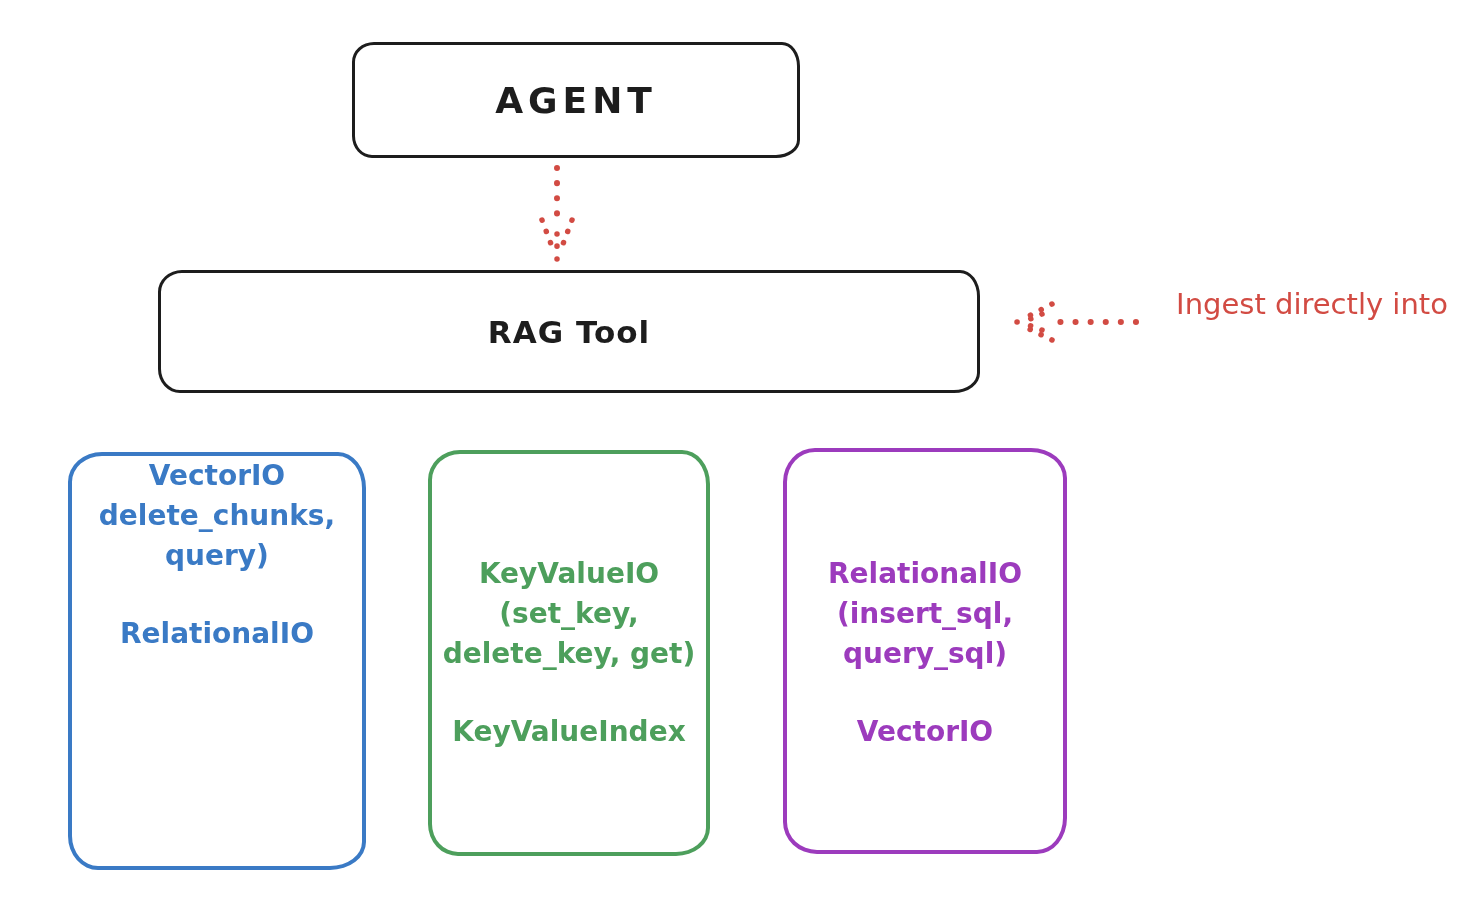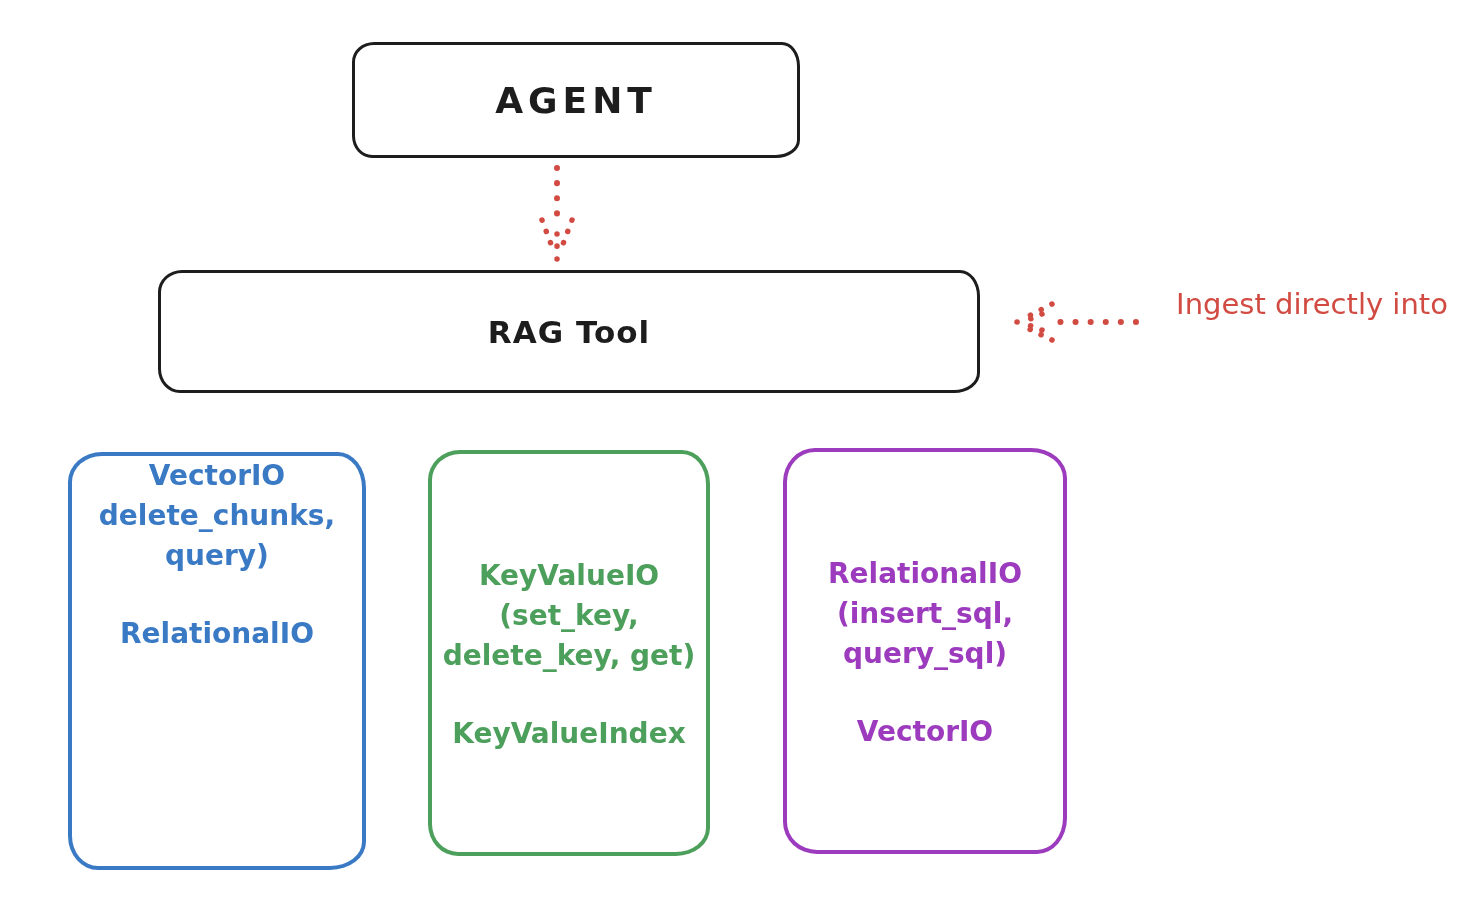--- a/index.html
+++ b/index.html
@@ -59,21 +59,21 @@
   .io-box .io-index { margin-top: 38px; }
   .io-blue {
     left: 68px; top: 452px; width: 298px; height: 418px;
     border-color: var(--blue, #3a7ac5); color: var(--blue, #3a7ac5);
     border-radius: 34px 28px 36px 30px / 30px 36px 28px 34px;
   }
   .io-green {
     left: 428px; top: 450px; width: 282px; height: 406px;
     border-color: var(--green, #4d9f5c); color: var(--green, #4d9f5c);
     border-radius: 32px 28px 34px 30px / 30px 34px 28px 32px;
-    padding-top: 102px;
+    justify-content: center;
   }
   .io-purple {
     left: 783px; top: 448px; width: 284px; height: 406px;
     border-color: var(--purple, #9c3bbd); color: var(--purple, #9c3bbd);
     border-radius: 32px 36px 30px 34px / 34px 30px 36px 32px;
     padding-top: 102px;
   }
 </style>
 </head>
 <body>

